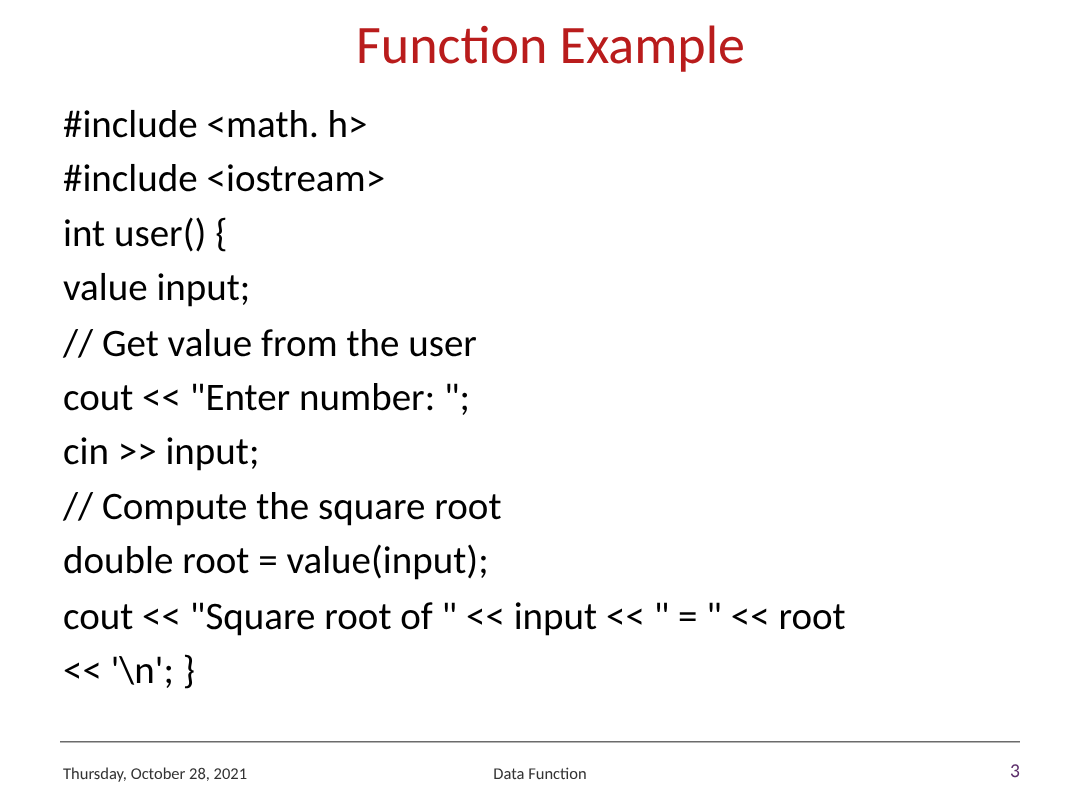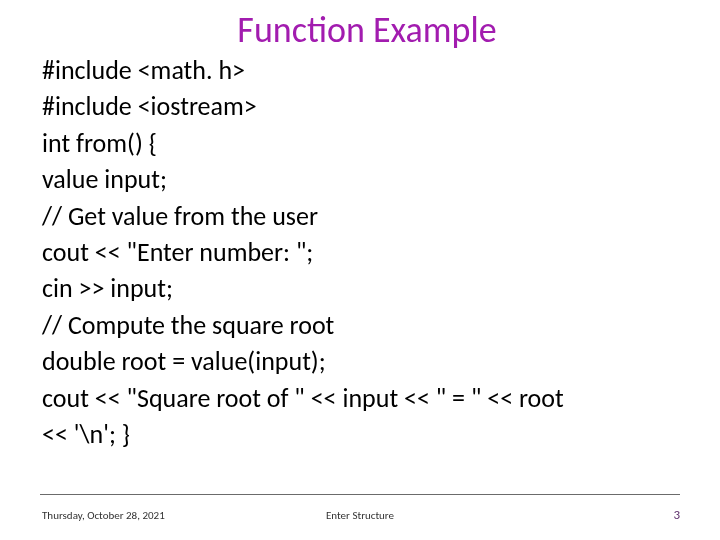--- a/index.html
+++ b/index.html
@@ -17,25 +17,25 @@
     }
     .slide {
       width: 100%;
       height: 100%;
       padding: 0;
       display: flex;
       flex-direction: column;
     }
     .title {
       font-size: 36px;
-      color: #a21caf;
+      color: #b91c1c;
       text-align: center;
       font-weight: 400;
       margin-top: 8px;
-      margin-bottom: 0;
+      margin-bottom: 12px;
       font-family: Calibri, Arial, sans-serif;
       padding-left: 14px;
     }
     .content {
       flex: 1;
       padding-left: 42px;
       padding-right: 40px;
     }
     .code-line {
       font-size: 26px;
@@ -86,29 +86,29 @@
     }
   </style>
 </head>
 <body>
 
 <div class="slide">
   <h1 class="title">Function Example</h1>
   <div class="content">
     <div class="code-line">#include &lt;math. h&gt;</div>
     <div class="code-line">#include &lt;iostream&gt;</div>
-    <div class="code-line">int from() {</div>
+    <div class="code-line">int user() {</div>
     <div class="code-line">value input;</div>
     <div class="code-line">// Get value from the user</div>
     <div class="code-line">cout &lt;&lt; "Enter number: ";</div>
     <div class="code-line">cin &gt;&gt; input;</div>
     <div class="code-line">// Compute the square root</div>
     <div class="code-line">double root = value(input);</div>
     <div class="code-line">cout &lt;&lt; "Square root of " &lt;&lt; input &lt;&lt; " = " &lt;&lt; root</div>
     <div class="code-line">&lt;&lt; '\n'; }</div>
   </div>
   <div class="footer">
     <div class="footer-rule"></div>
     <div class="footer-left">Thursday, October 28, 2021</div>
-    <div class="footer-center">Enter Structure</div>
+    <div class="footer-center">Data Function</div>
     <div class="footer-right">3</div>
   </div>
 </div>
 
 </body></html>

